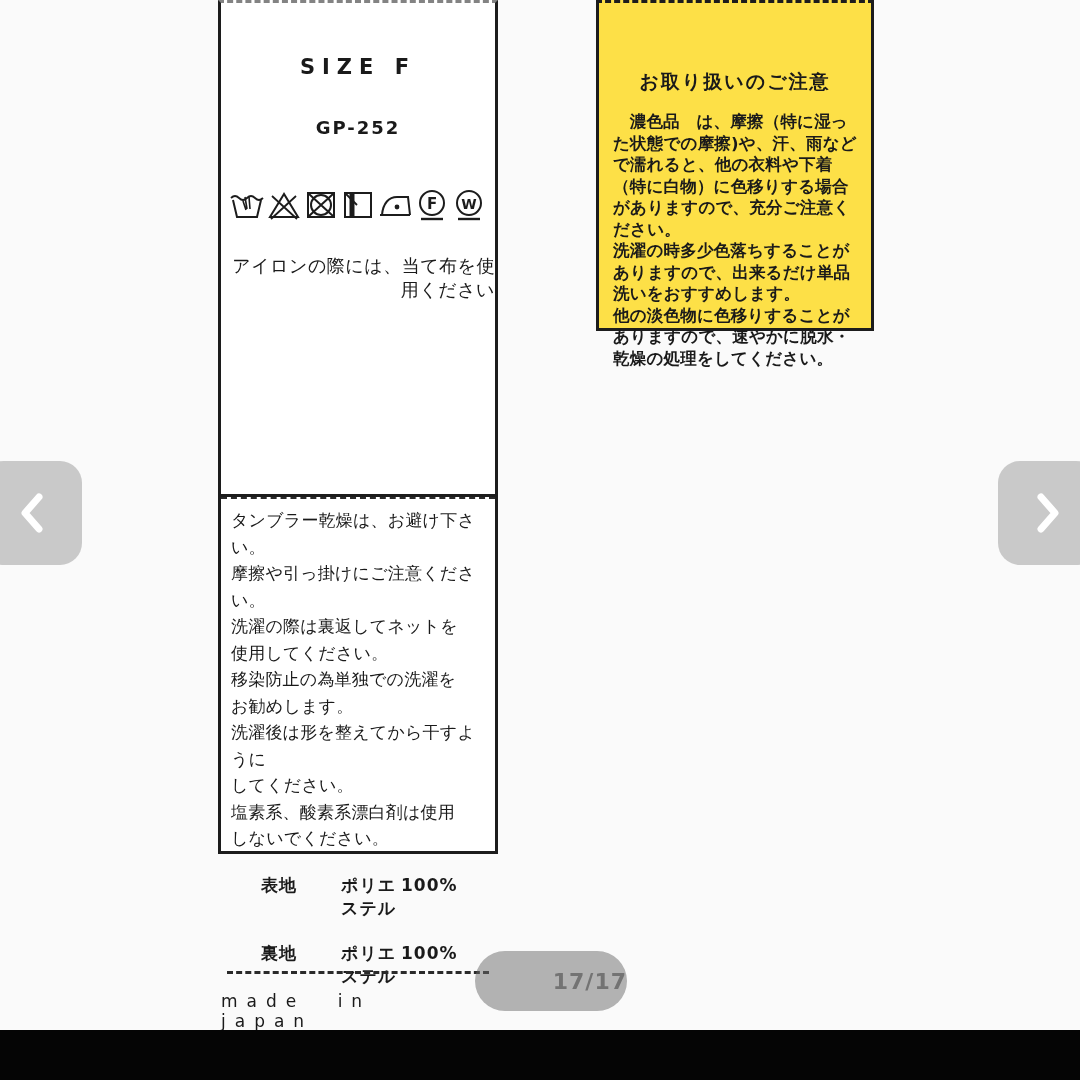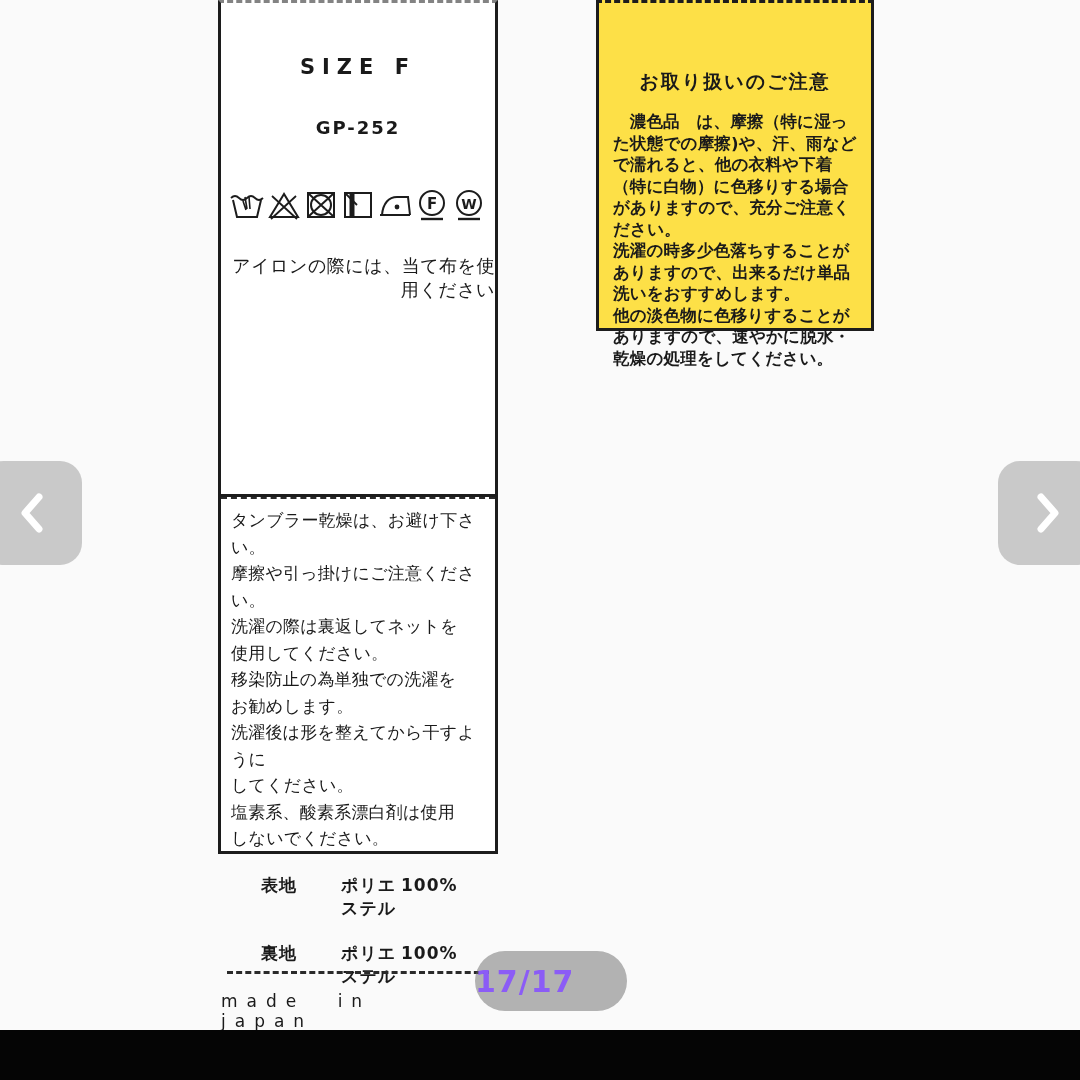--- a/index.html
+++ b/index.html
@@ -58,22 +58,22 @@
     position:absolute;top:461px;width:100px;height:104px;border-radius:22px;
     background:#c9c9c9;border:none;display:flex;align-items:center;justify-content:center;
     cursor:pointer;padding:0;
   }
   .nav-prev{left:-18px;}
   .nav-next{right:-18px;}
   .nav-btn svg{display:block;}
 
   .page-pill{
     position:absolute;left:475px;top:951px;width:152px;height:60px;border-radius:30px;
-    background:rgba(105,105,105,.5);display:flex;align-items:center;justify-content:flex-start;
-    color:#8b5cf6;font-size:30px;font-weight:bold;letter-spacing:1px;
+    background:rgba(105,105,105,.5);display:flex;align-items:center;justify-content:flex-end;
+    color:#737373;font-size:22px;font-weight:bold;letter-spacing:1px;
   }
 
   .bottom-bar{position:absolute;left:0;top:1030px;width:1080px;height:50px;background:#050505;}
 </style>
 </head>
 <body>
 
 <div class="stage">
 
   <div class="care-tag">

